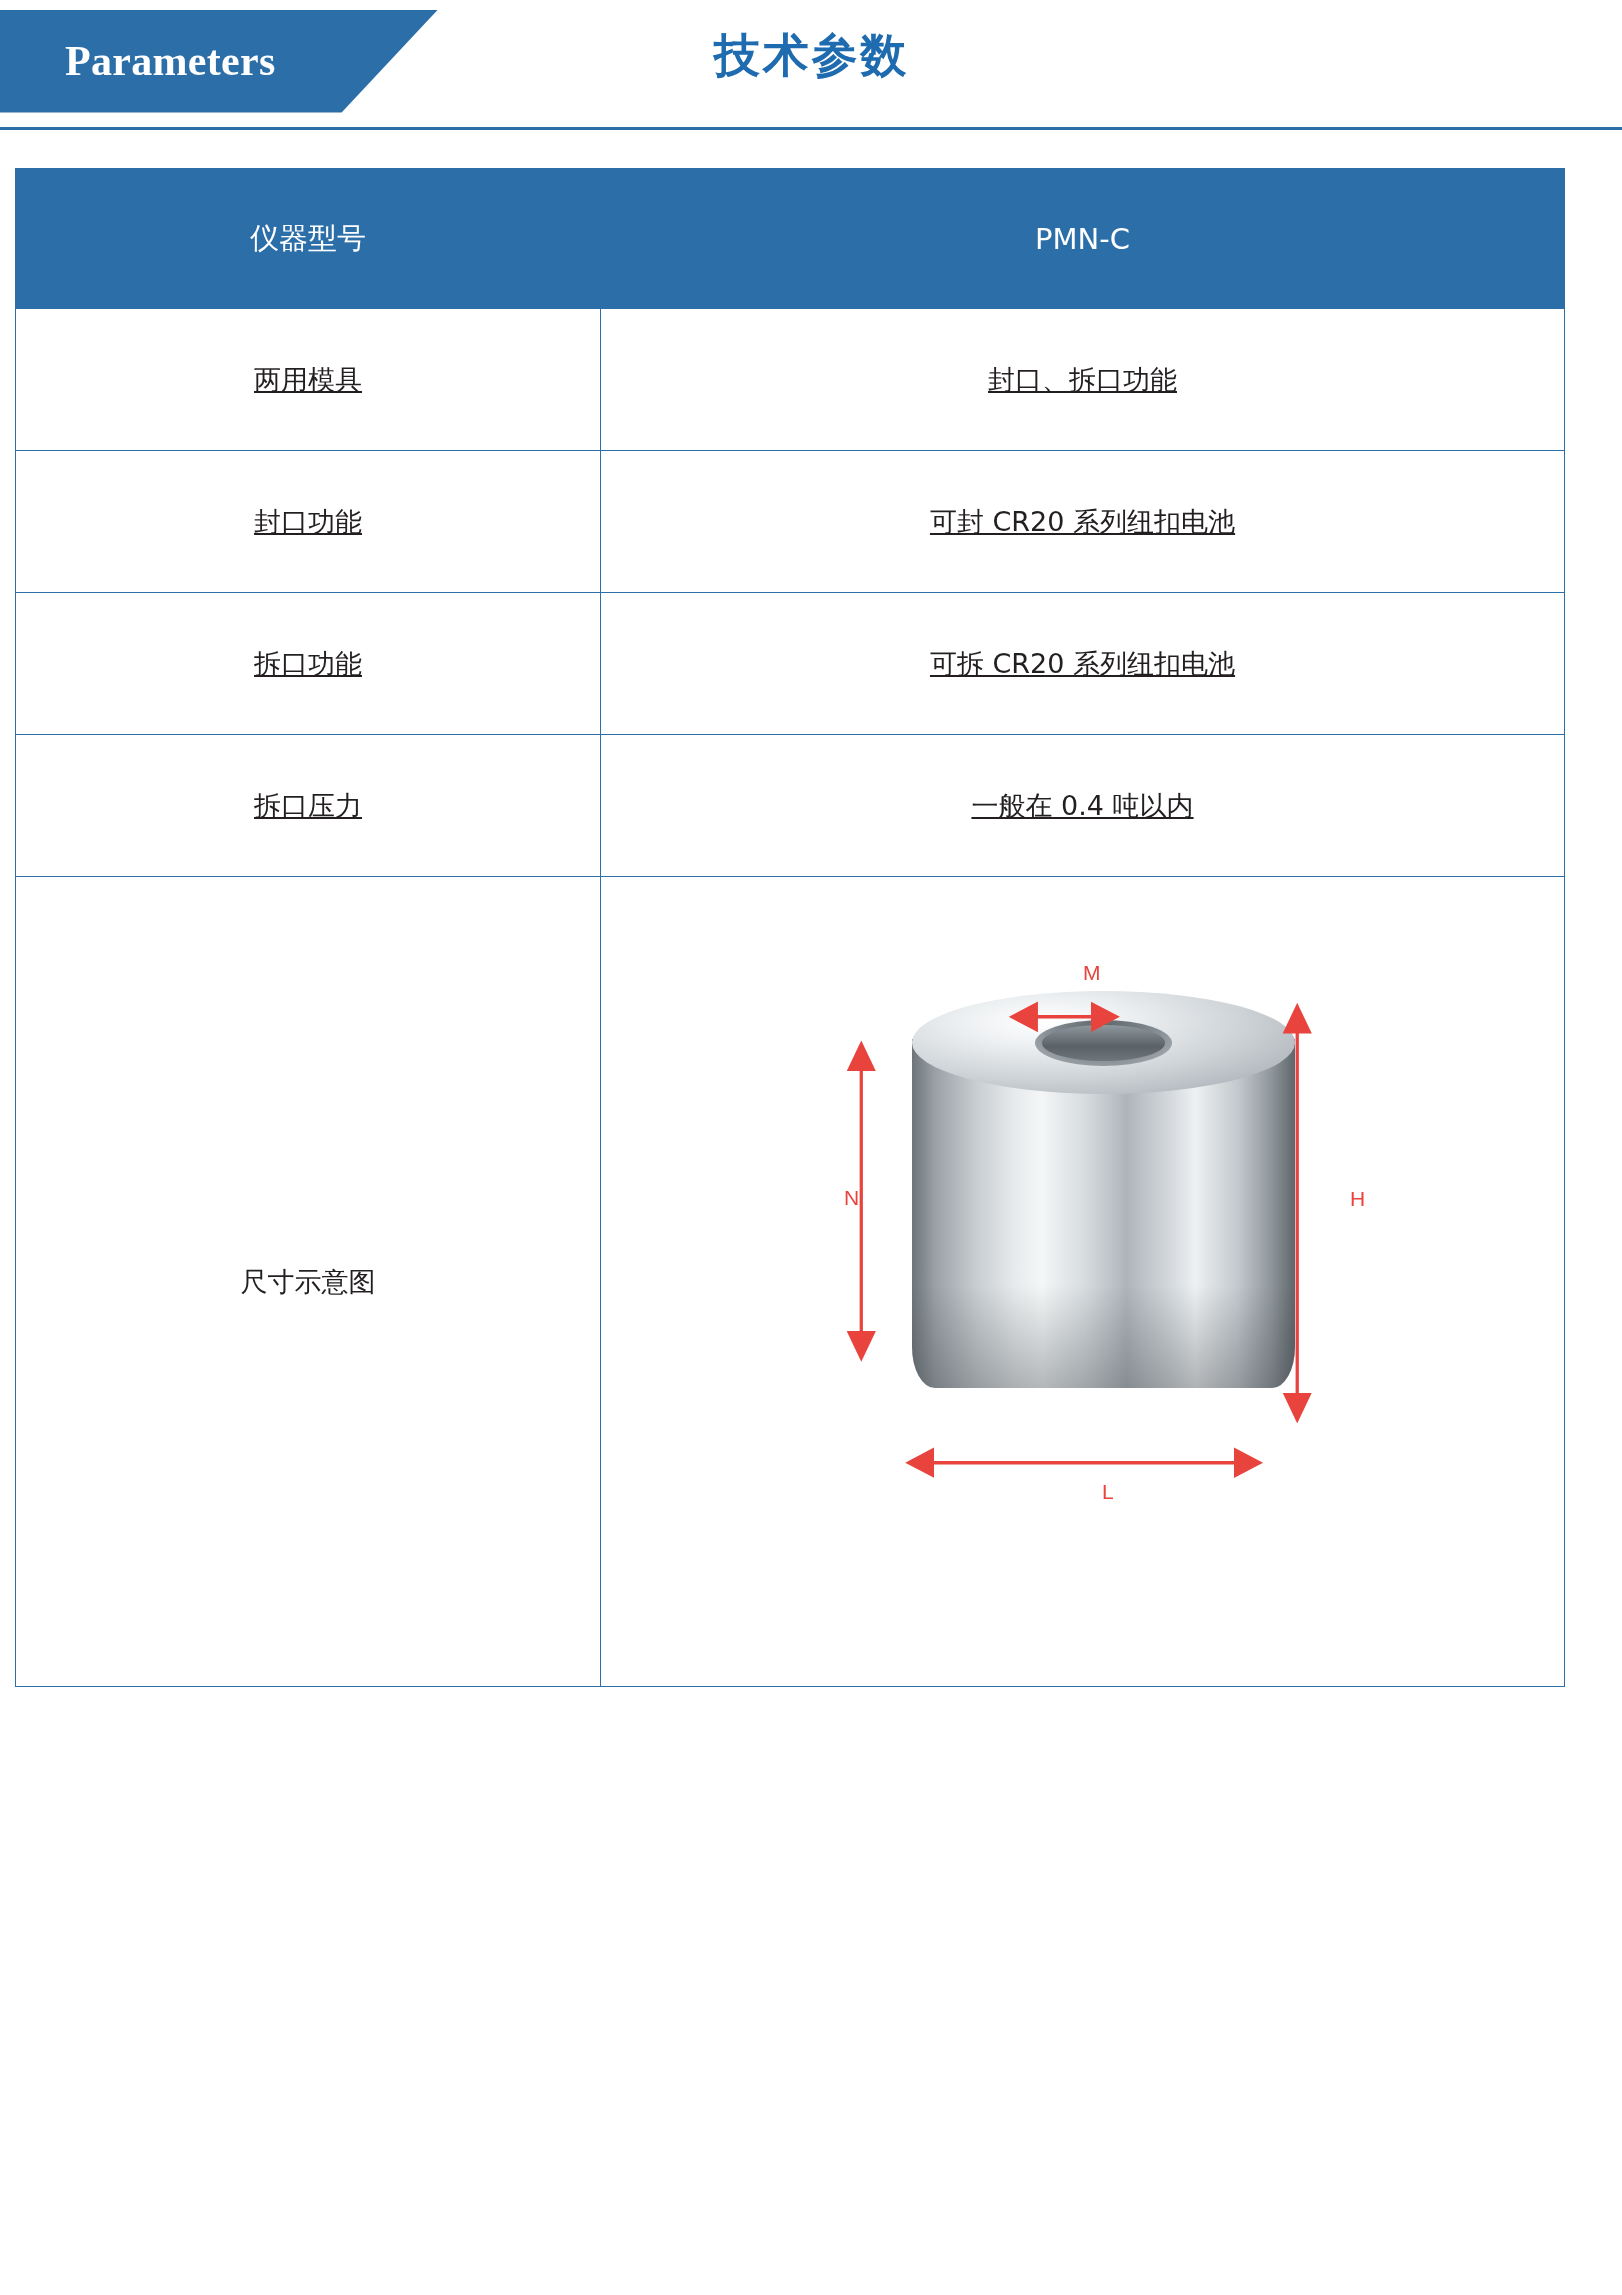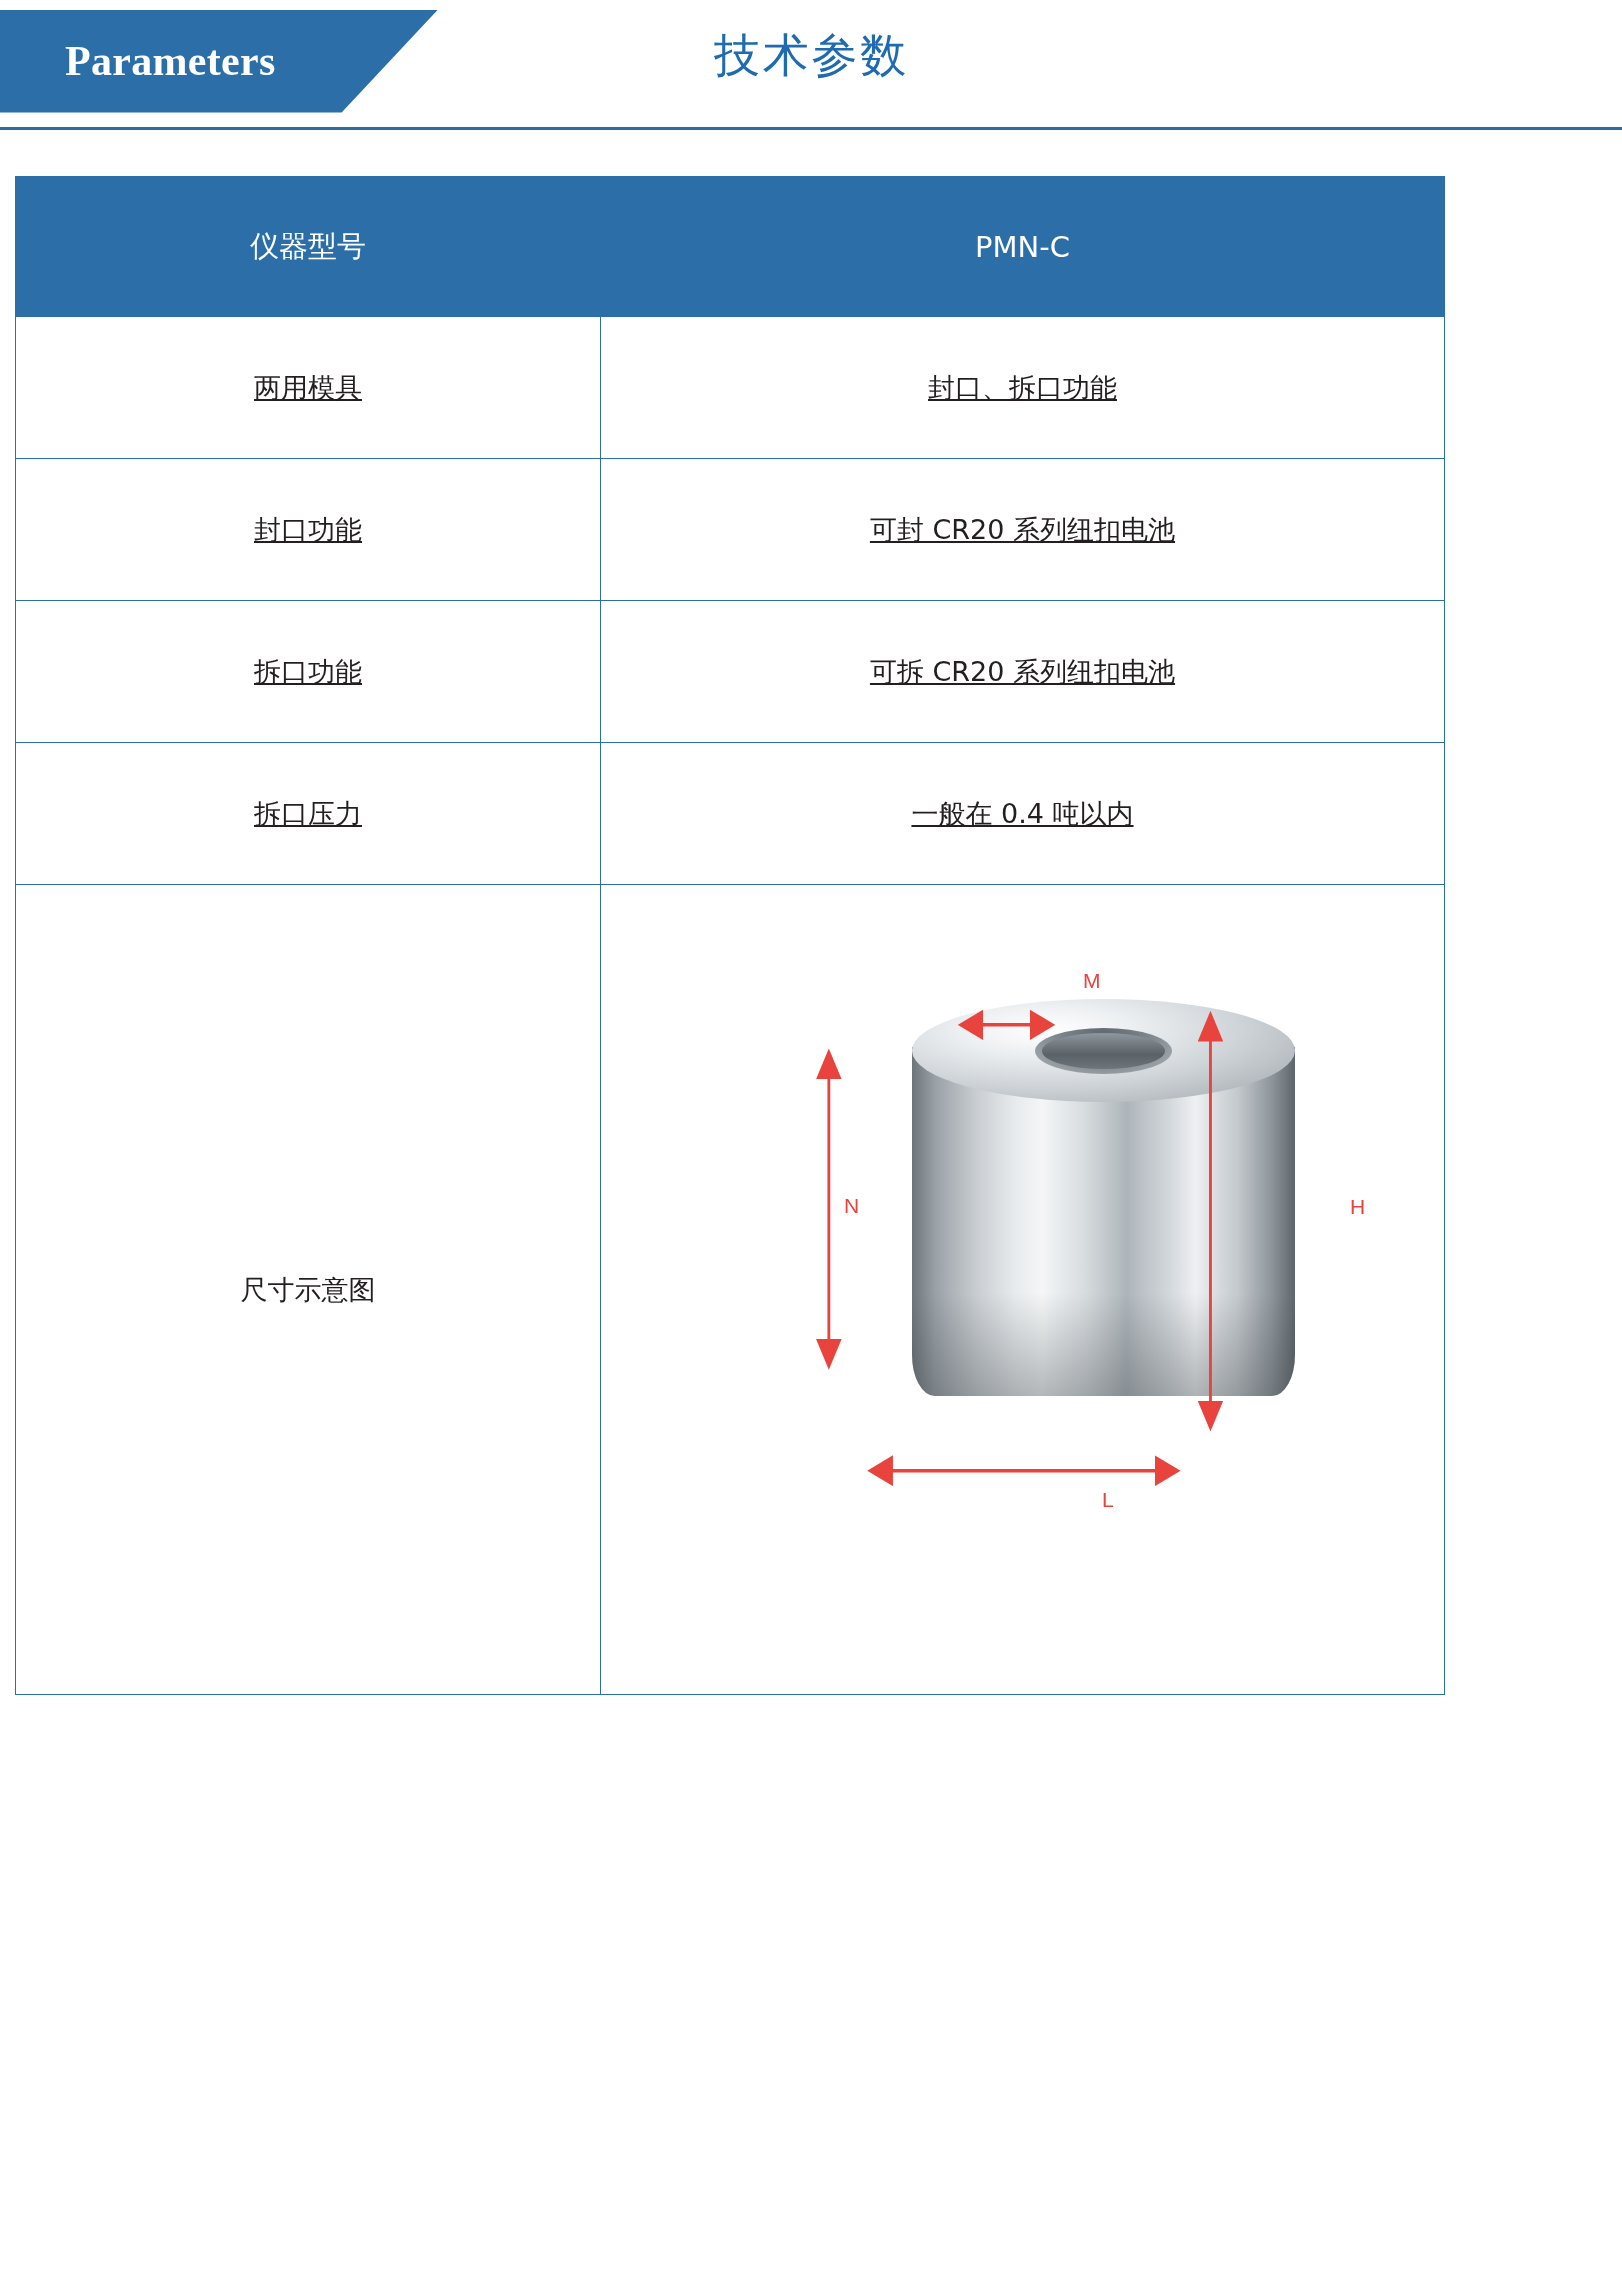--- a/index.html
+++ b/index.html
@@ -52,39 +52,39 @@
     font-family: Liberation Serif, serif;
   }
   .header-title {
     position: absolute;
     left: 0;
     right: 0;
     top: 24.6px;
     text-align: center;
     color: #1f6bb0;
     font-size: 46px;
-    font-weight: normal;
+    font-weight: bold;
     letter-spacing: 2.7px;
     font-family: "DejaVu Sans", "Liberation Sans", sans-serif;
   }
   .header-rule {
     position: absolute;
     left: 0;
     top: 127px;
     width: 100%;
     height: 3.4px;
     background: #2b6ea8;
   }
 
   
   .table-wrap {
     position: absolute;
     left: 15px;
-    top: 176px;
-    width: 1430px;
+    top: 168px;
+    width: 1550px;
   }
   table.params {
     border-collapse: collapse;
     width: 100%;
     table-layout: fixed;
   }
   table.params td {
     border: 1.4px solid #2b6ea8;
     text-align: center;
     vertical-align: middle;

